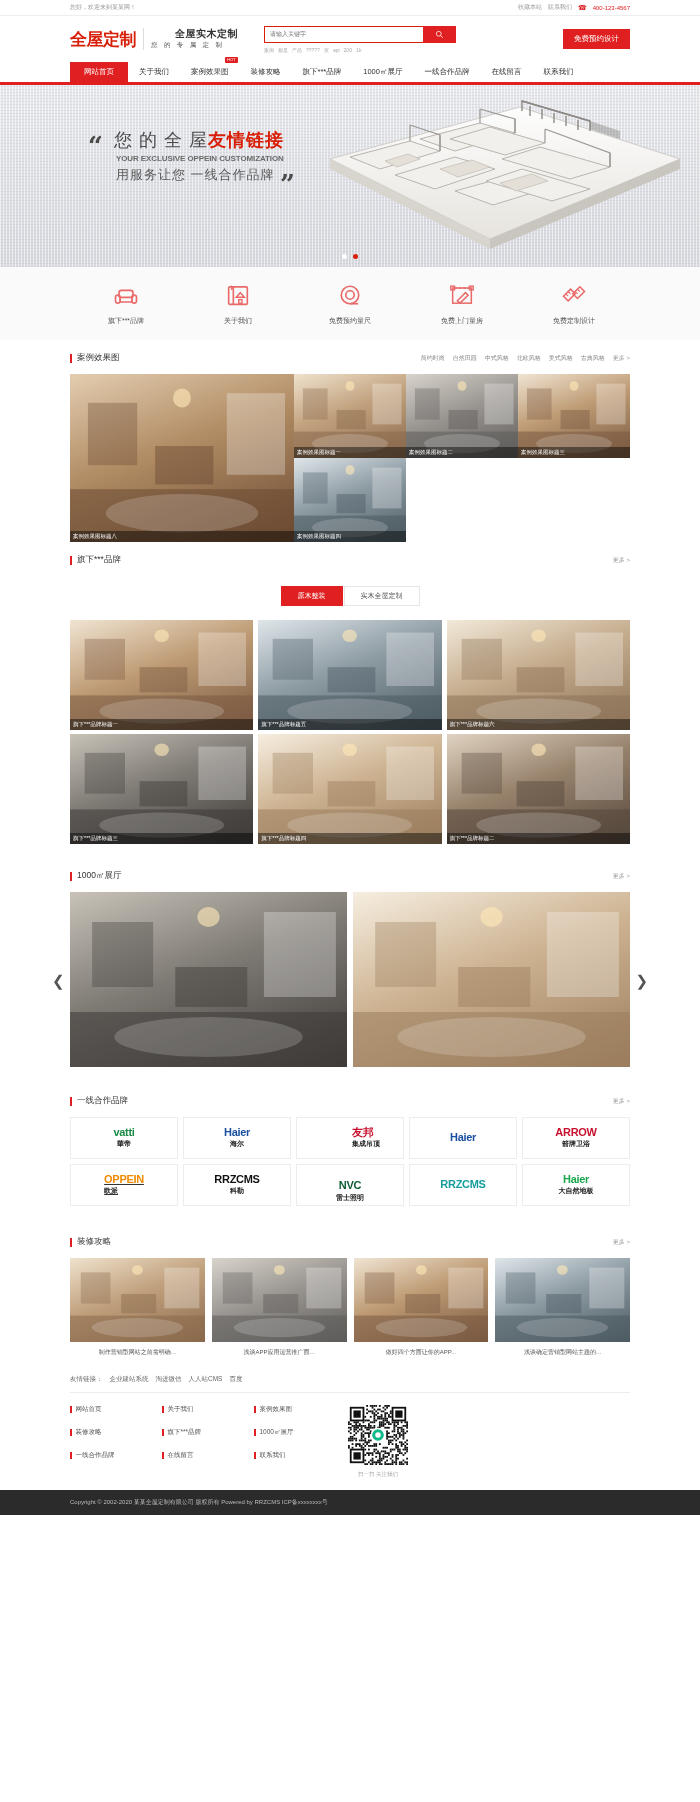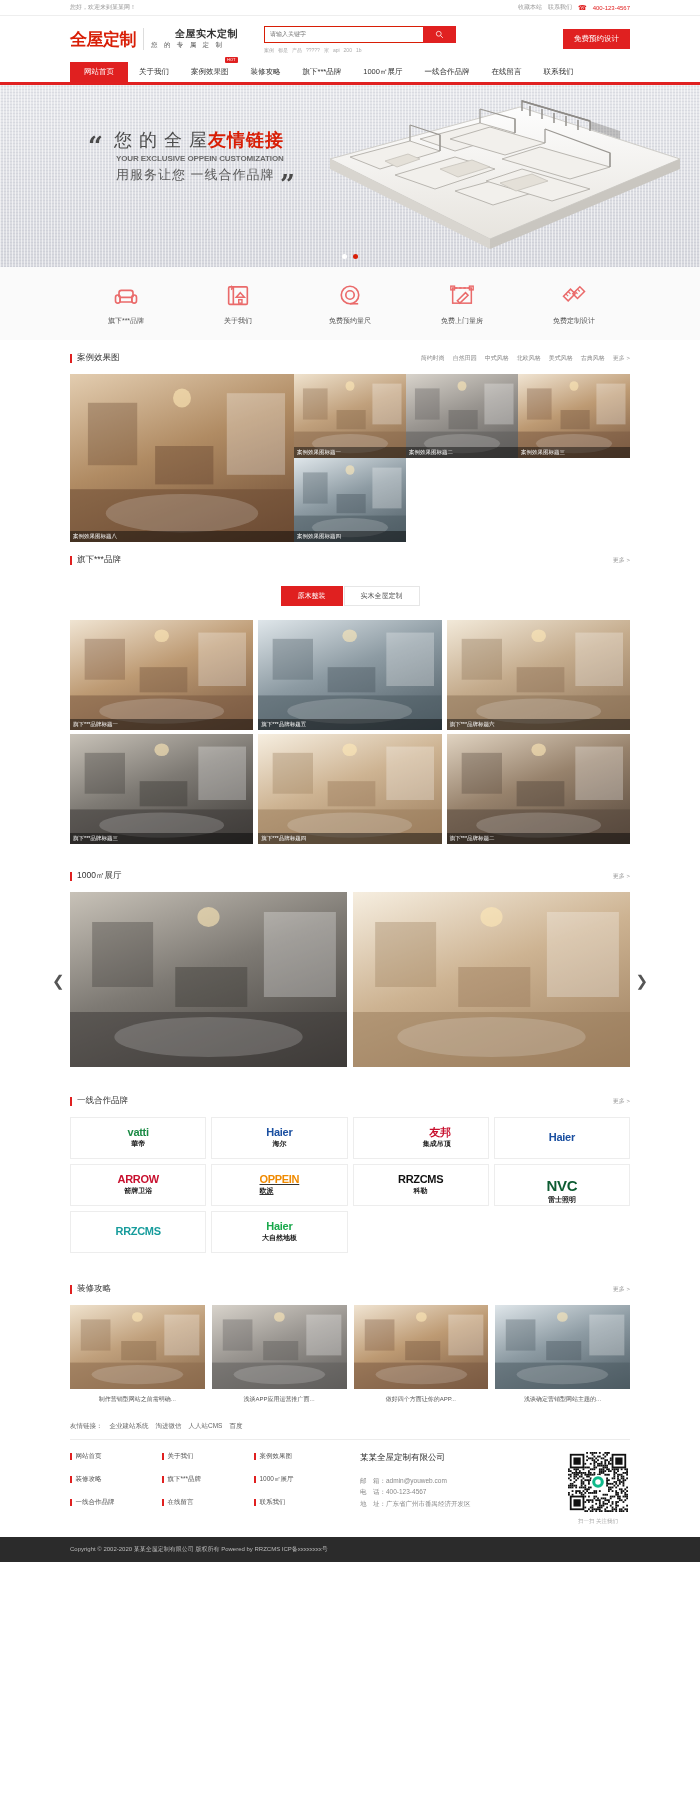--- a/index.html
+++ b/index.html
@@ -143,21 +143,21 @@
   .show-row { display: flex; gap: 6px; position: relative; }
   .show-item { flex: 1; height: 175px; position: relative; overflow: hidden; }
   .arrow {
     position: absolute; top: 50%; transform: translateY(-50%); font-size: 15px;
     color: #555; cursor: pointer; user-select: none; line-height: 1;
   }
   .arrow.l { left: -18px; }
   .arrow.r { right: -18px; }
 
   
-  .logo-grid { display: grid; grid-template-columns: repeat(4, 1fr); gap: 5px; }
+  .logo-grid { display: grid; grid-template-columns: repeat(5, 1fr); gap: 5px; }
   .logo-cell {
     height: 42px; border: 1px solid #ededed; display: flex; align-items: center;
     justify-content: center; background: #fff; overflow: hidden; padding: 3px;
   }
 
   
   .news-grid { display: grid; grid-template-columns: repeat(4, 1fr); gap: 7px; }
   .news-img { height: 84px; overflow: hidden; }
   .news-title {
     font-size: 6px; color: #555; margin-top: 6px; text-align: center;
@@ -576,21 +576,21 @@
             <div style="font-size: 7px; font-weight: bold; color: rgb(34, 34, 34); margin-top: 1px;">華帝</div>
           </div>
         </div>
         <div class="logo-cell">
           <div style="text-align: center;">
             <div style="font-size: 11px; font-weight: bold; line-height: 1.05; color: rgb(26, 79, 160); letter-spacing: -0.3px;">Haier</div>
             <div style="font-size: 7px; font-weight: bold; color: rgb(34, 34, 34); margin-top: 1px;">海尔</div>
           </div>
         </div>
         <div class="logo-cell">
-          <div style="text-align: right; margin-left: 32px;">
+          <div style="text-align: left; margin-left: 32px;">
             <div style="font-size: 11px; font-weight: bold; line-height: 1.05; color: rgb(200, 16, 46); letter-spacing: -0.3px;">友邦</div>
             <div style="font-size: 7px; font-weight: bold; color: rgb(34, 34, 34); margin-top: 1px;">集成吊顶</div>
           </div>
         </div>
         <div class="logo-cell">
           <div style="text-align: center;">
             <div style="font-size: 11px; font-weight: bold; line-height: 1.05; color: rgb(26, 79, 160); letter-spacing: -0.3px;">Haier</div>
           </div>
         </div>
         <div class="logo-cell">
@@ -606,21 +606,21 @@
           </div>
         </div>
         <div class="logo-cell">
           <div style="text-align: center;">
             <div style="font-size: 11px; font-weight: bold; line-height: 1.05; color: rgb(17, 17, 17); letter-spacing: -0.3px;">RRZCMS</div>
             <div style="font-size: 7px; font-weight: bold; color: rgb(34, 34, 34); margin-top: 1px;">科勒</div>
           </div>
         </div>
         <div class="logo-cell">
           <div style="text-align: center;">
-            <div style="font-size: 15px; font-weight: bold; line-height: 1.05; color: rgb(13, 92, 50); letter-spacing: -0.3px; margin-top: 13px;">NVC</div>
+            <div style="font-size: 11px; font-weight: bold; line-height: 1.05; color: rgb(13, 92, 50); letter-spacing: -0.3px; margin-top: 13px;">NVC</div>
             <div style="font-size: 7px; font-weight: bold; color: rgb(34, 34, 34); margin-top: 1px;">雷士照明</div>
           </div>
         </div>
         <div class="logo-cell">
           <div style="text-align: center;">
             <div style="font-size: 11px; font-weight: bold; line-height: 1.05; color: rgb(23, 156, 156); letter-spacing: -0.3px;">RRZCMS</div>
           </div>
         </div>
         <div class="logo-cell">
           <div style="text-align: center;">
@@ -716,32 +716,20 @@
       <div class="foot-col" id="fcol1">
           <div class="foot-link">关于我们</div>
           <div class="foot-link">旗下***品牌</div>
           <div class="foot-link">在线留言</div>
         </div>
       <div class="foot-col" id="fcol2">
           <div class="foot-link">案例效果图</div>
           <div class="foot-link">1000㎡展厅</div>
           <div class="foot-link">联系我们</div>
         </div>
-      <div class="foot-info">
-        <div class="fi-name">某某全屋定制有限公司</div>
-        <div class="fi-row">
-          <span>邮　箱：</span><span>admin@youweb.com</span>
-        </div>
-        <div class="fi-row">
-          <span>电　话：</span><span>400-123-4567</span>
-        </div>
-        <div class="fi-row">
-          <span>地　址：</span><span>广东省广州市番禺经济开发区</span>
-        </div>
-      </div>
       <div class="qr-box">
         <svg class="qr" viewBox="0 0 33 33">
           <rect width="33" height="33" fill="#fff"></rect>
           <g fill="#111" id="qrcells">
               <rect x="10" y="0" width="1" height="1"></rect>
               <rect x="12" y="0" width="1" height="1"></rect>
               <rect x="13" y="0" width="1" height="1"></rect>
               <rect x="14" y="0" width="1" height="1"></rect>
               <rect x="15" y="0" width="1" height="1"></rect>
               <rect x="17" y="0" width="1" height="1"></rect>

